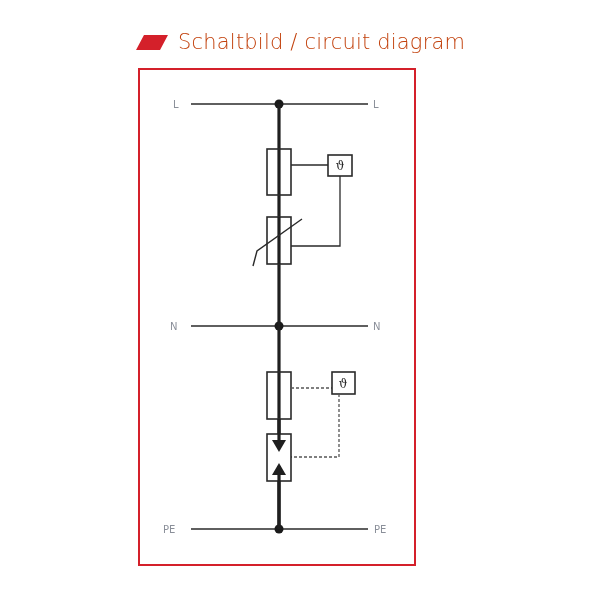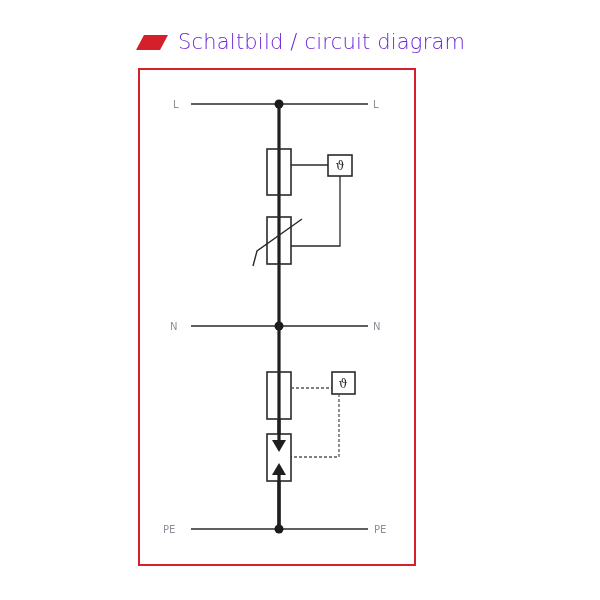--- a/index.html
+++ b/index.html
@@ -1,19 +1,19 @@
 <!DOCTYPE html>
 <html><head>
   <meta charset="utf-8">
   <style>
     html, body { margin: 0; padding: 0; background: #ffffff; }
     body { width: 600px; height: 600px; position: relative; overflow: hidden; font-family: "DejaVu Sans", sans-serif; }
     .title-row { position: absolute; left: 134px; top: 27px; height: 30px; display: flex; align-items: center; }
     .title-marker { width: 24px; height: 15px; background: #d4202a; transform: skewX(-28deg); margin-right: 14px; margin-left: 6px; }
-    .title-text { font-size: 21px; color: #6d28d9; letter-spacing: 0.2px; font-weight: 300; }
+    .title-text { font-size: 21px; color: #c2410c; letter-spacing: 0.2px; font-weight: 300; }
     .frame { position: absolute; left: 138px; top: 68px; width: 278px; height: 498px; border: 2px solid #d4202a; box-sizing: border-box; }
     svg.circuit { position: absolute; left: 0; top: 0; }
     .lbl { font-family: "DejaVu Sans", sans-serif; font-size: 10px; fill: #8a8f99; }
   </style>
 </head>
 <body>
 
 <div class="title-row">
   <div class="title-marker"></div>
   <span class="title-text">Schaltbild / circuit diagram</span>

